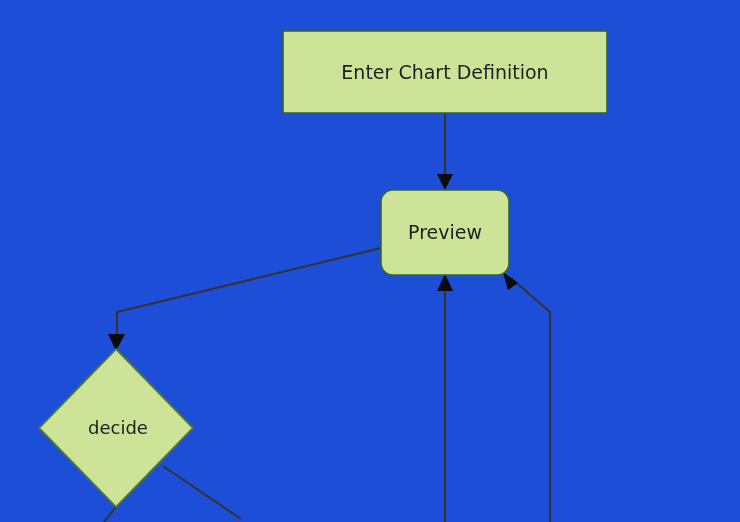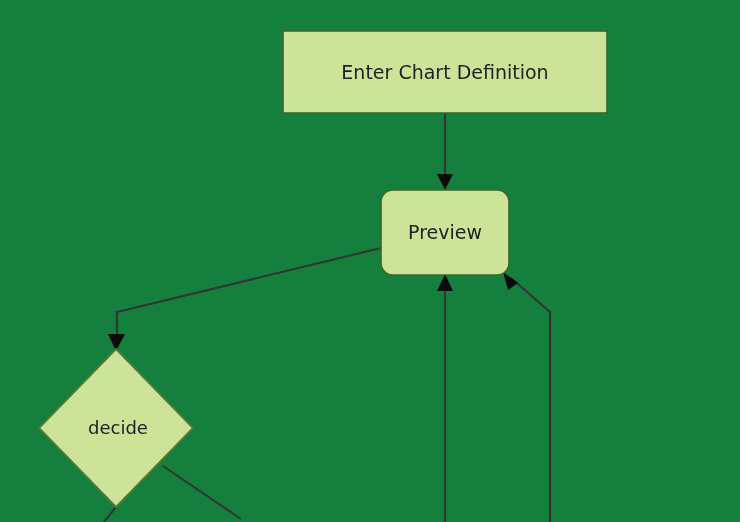--- a/index.html
+++ b/index.html
@@ -11,21 +11,21 @@
   body {
     width: 740px;
     height: 522px;
     overflow: hidden;
     font-family: "DejaVu Sans", "Liberation Sans", sans-serif;
   }
   #flowchart-root {
     position: relative;
     width: 740px;
     height: 522px;
-    background: #15803d;
+    background: #1d4ed8;
   }
   svg#flowchart-svg {
     display: block;
     width: 740px;
     height: 522px;
   }
   .node-shape {
     fill: #cde498;
     stroke: #37672b;
     stroke-width: 1.6;

